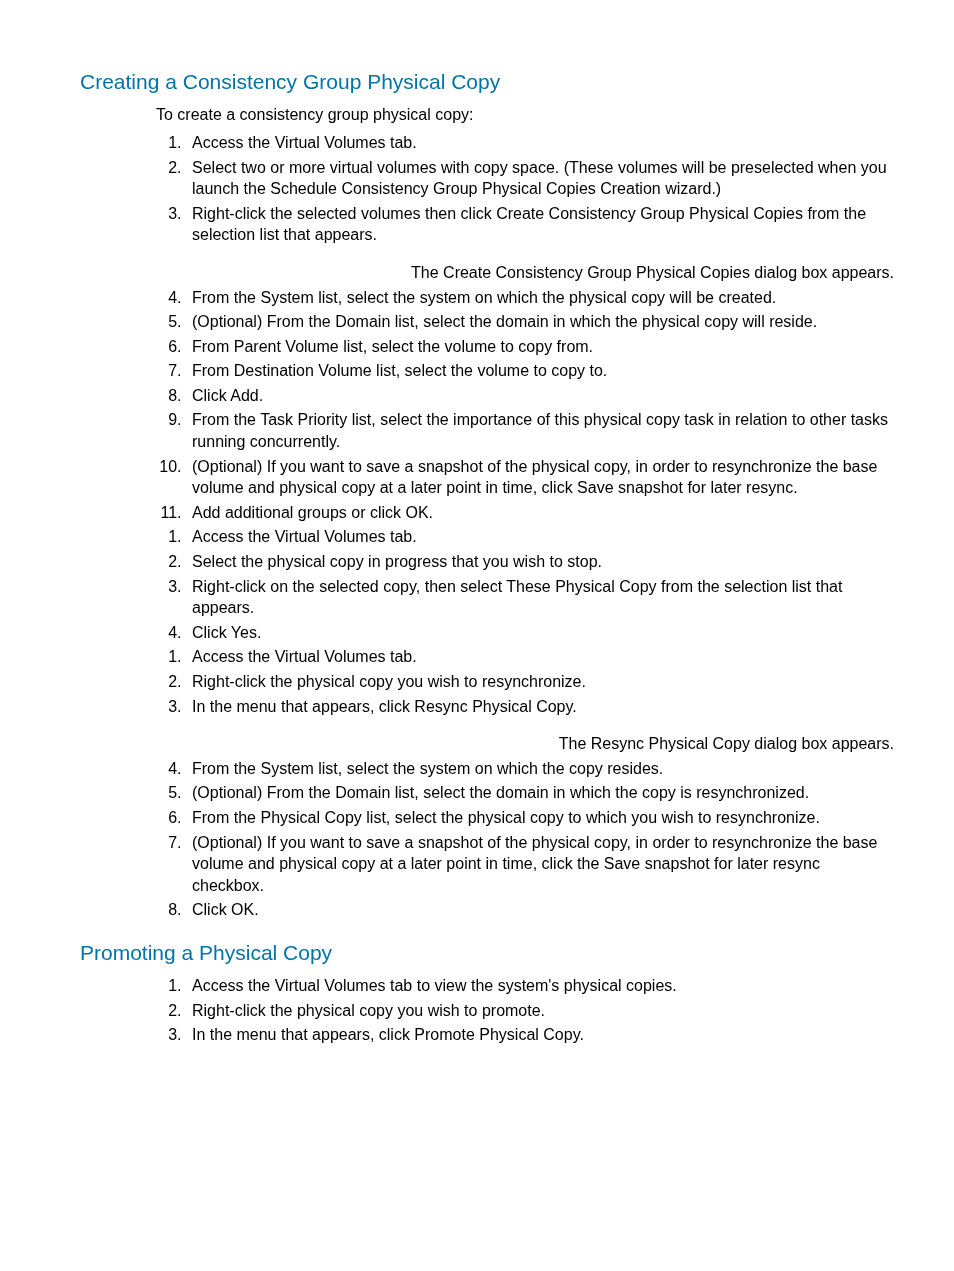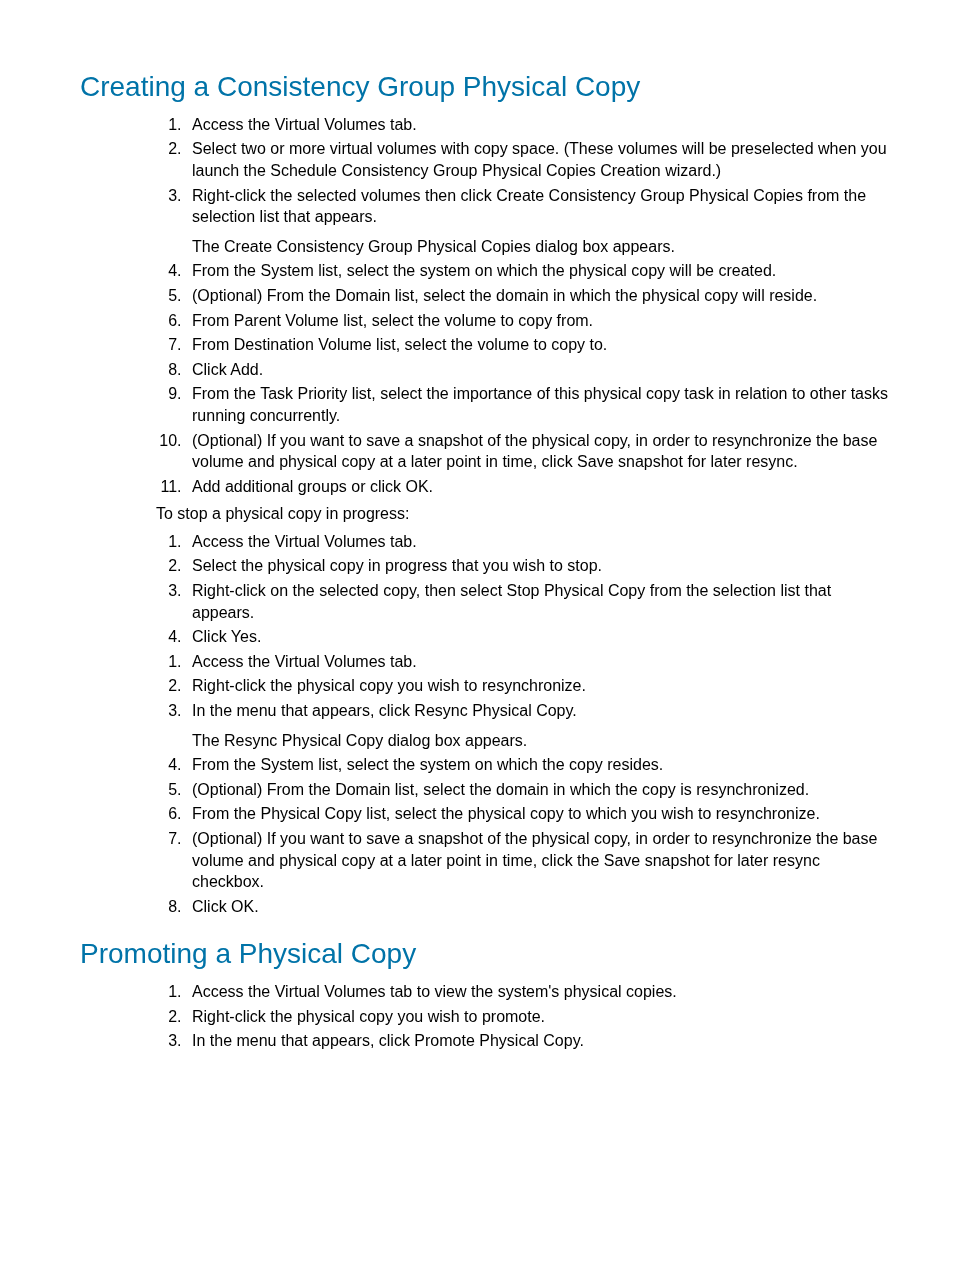--- a/index.html
+++ b/index.html
@@ -8,65 +8,66 @@
     color: #000;
     margin: 0;
     padding: 50px 60px 40px 80px;
     width: 954px;
     box-sizing: border-box;
     line-height: 1.35;
   }
   h2 {
     color: #0073a8;
     font-weight: normal;
-    font-size: 28px;
+    font-size: 21px;
     margin: 18px 0 8px 0;
   }
   .intro {
     margin: 6px 0 6px 76px;
   }
   ol {
     margin: 0 0 0 76px;
     padding-left: 30px;
   }
   ol li {
     margin: 3px 0;
     padding-left: 6px;
   }
   ol li::marker {
     font-weight: normal;
   }
   .sub {
-    margin-top: 8px;
+    margin-top: 16px;
+    text-align: right;
   }
   b { font-weight: normal; }
 </style>
 </head>
 <body>
 
 <div id="content">
     <h2>Creating a Consistency Group Physical Copy</h2>
+    <div class="intro">To create a consistency group physical copy:</div>
     <ol>
       <li>Access the <b>Virtual Volumes</b> tab.</li>
       <li>Select two or more virtual volumes with copy space. (These volumes will be preselected when you launch the Schedule Consistency Group Physical Copies Creation wizard.)</li>
       <li>Right-click the selected volumes then click <b>Create Consistency Group Physical Copies</b> from the selection list that appears.<div class="sub">The <b>Create Consistency Group Physical Copies</b> dialog box appears.</div></li>
       <li>From the <b>System</b> list, select the system on which the physical copy will be created.</li>
       <li>(Optional) From the <b>Domain</b> list, select the domain in which the physical copy will reside.</li>
       <li>From <b>Parent Volume</b> list, select the volume to copy from.</li>
       <li>From <b>Destination Volume</b> list, select the volume to copy to.</li>
       <li>Click <b>Add</b>.</li>
       <li>From the <b>Task Priority</b> list, select the importance of this physical copy task in relation to other tasks running concurrently.</li>
       <li>(Optional) If you want to save a snapshot of the physical copy, in order to resynchronize the base volume and physical copy at a later point in time, click <b>Save snapshot for later resync</b>.</li>
       <li>Add additional groups or click <b>OK</b>.</li>
     </ol>
-    <div class="intro">To stop a physical copy in progress:</div>
     <ol>
       <li>Access the <b>Virtual Volumes</b> tab.</li>
       <li>Select the physical copy in progress that you wish to stop.</li>
-      <li>Right-click on the selected copy, then select <b>Stop Physical Copy</b> from the selection list that appears.</li>
+      <li>Right-click on the selected copy, then select <b>These Physical Copy</b> from the selection list that appears.</li>
       <li>Click <b>Yes</b>.</li>
     </ol>
     <ol>
       <li>Access the <b>Virtual Volumes</b> tab.</li>
       <li>Right-click the physical copy you wish to resynchronize.</li>
       <li>In the menu that appears, click <b>Resync Physical Copy</b>.<div class="sub">The <b>Resync Physical Copy</b> dialog box appears.</div></li>
       <li>From the <b>System</b> list, select the system on which the copy resides.</li>
       <li>(Optional) From the <b>Domain</b> list, select the domain in which the copy is resynchronized.</li>
       <li>From the <b>Physical Copy</b> list, select the physical copy to which you wish to resynchronize.</li>
       <li>(Optional) If you want to save a snapshot of the physical copy, in order to resynchronize the base volume and physical copy at a later point in time, click the <b>Save snapshot for later resync</b> checkbox.</li>

